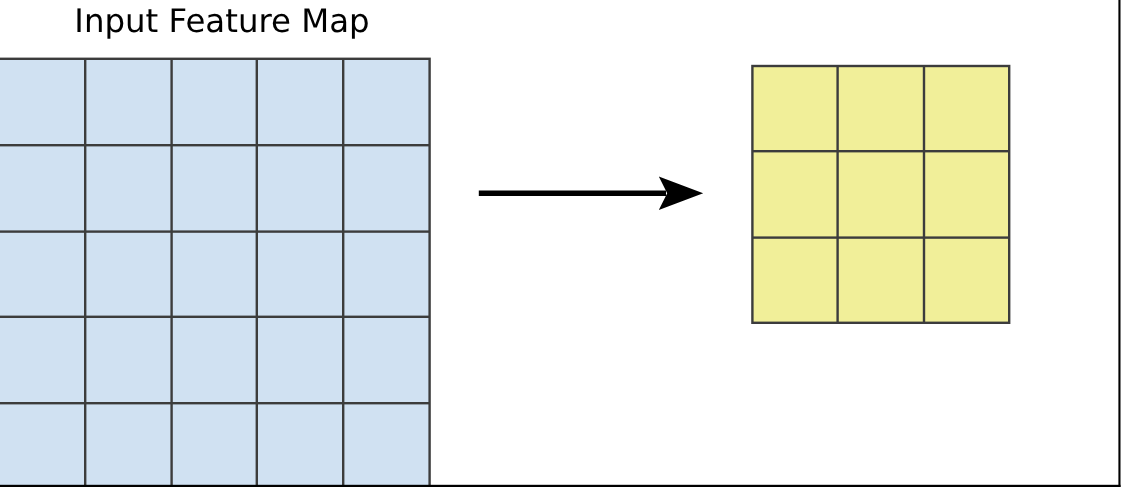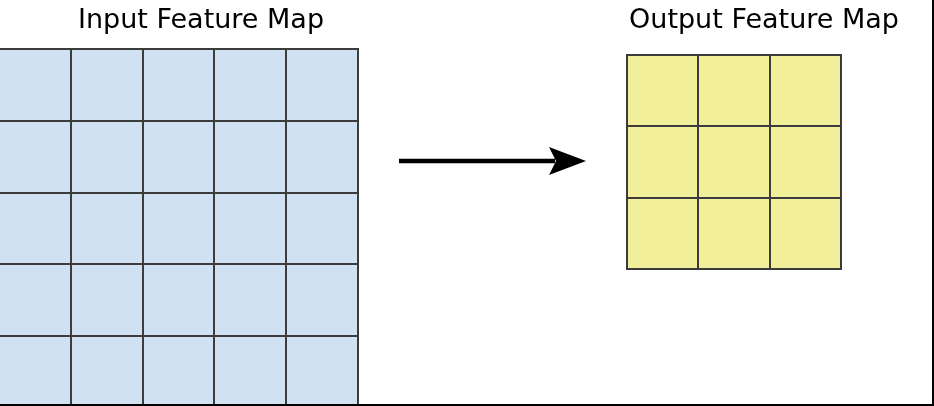--- a/index.html
+++ b/index.html
@@ -33,21 +33,20 @@
     background: #000000;
   }
 
   .panel-title {
     position: absolute;
     font-size: 27px;
     line-height: 1;
     color: #000000;
     white-space: nowrap;
     text-align: center;
-    padding-left: 16px;
   }
   #input-title {
     left: 0px;
     top: 5px;
     width: 370px;
   }
   #output-title {
     left: 563px;
     top: 5px;
     width: 370px;
@@ -100,21 +99,20 @@
     height: 44px;
   }
 </style>
 </head>
 <body>
 
 <div id="figure">
 
   <div id="input-title" class="panel-title">Input Feature Map</div>
 
-  <div id="output-title" class="panel-title">Output Feature Map</div>
 
   <div id="input-grid" class="grid" style="background: rgb(60, 60, 60);">
       <div class="cell" style="background: rgb(208, 225, 242);"></div>
       <div class="cell" style="background: rgb(208, 225, 242);"></div>
       <div class="cell" style="background: rgb(208, 225, 242);"></div>
       <div class="cell" style="background: rgb(208, 225, 242);"></div>
       <div class="cell" style="background: rgb(208, 225, 242);"></div>
       <div class="cell" style="background: rgb(208, 225, 242);"></div>
       <div class="cell" style="background: rgb(208, 225, 242);"></div>
       <div class="cell" style="background: rgb(208, 225, 242);"></div>

